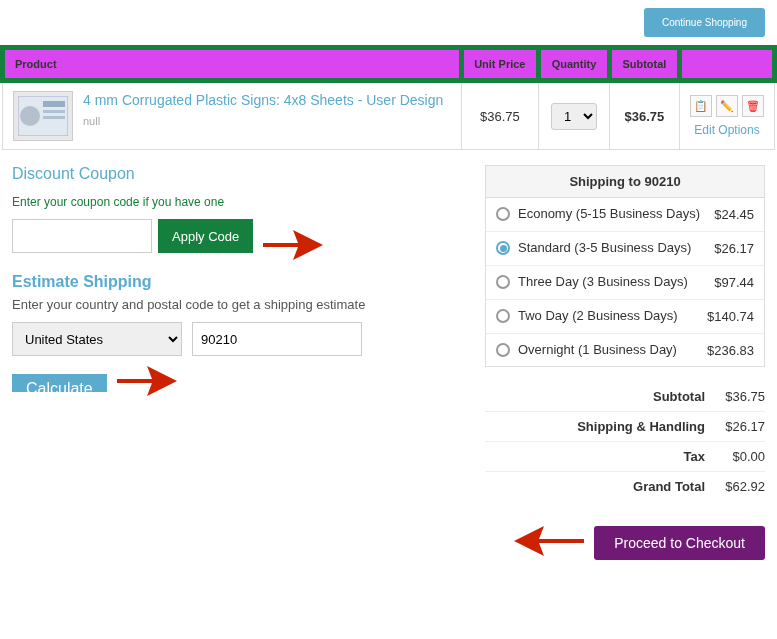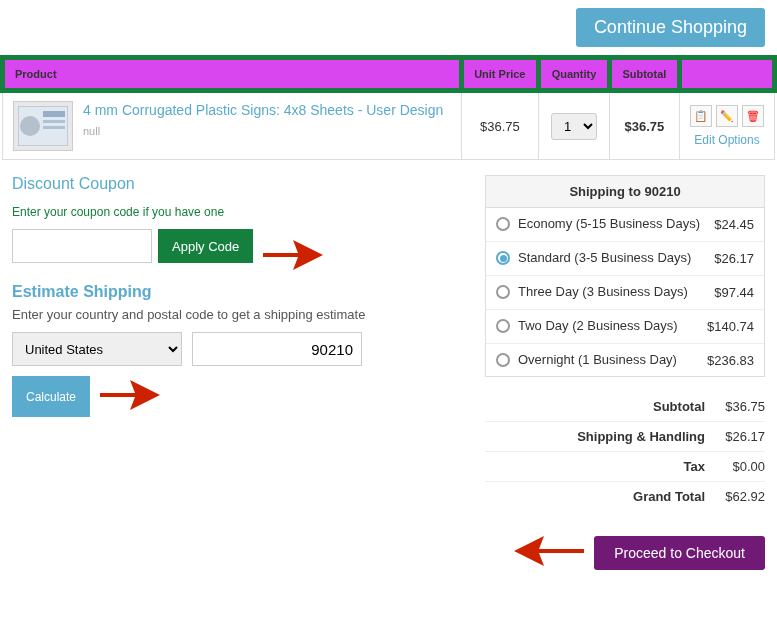--- a/index.html
+++ b/index.html
@@ -5,21 +5,21 @@
     * { box-sizing: border-box; margin: 0; padding: 0; }
     body { font-family: Arial, sans-serif; font-size: 13px; color: #333; background: #fff; width: 777px; min-height: 639px; position: relative; }
 
     
     .header { display: flex; justify-content: flex-end; padding: 8px 12px; }
     .continue-shopping-btn {
       background: #5aabcd;
       color: #fff;
       border: none;
       padding: 9px 18px;
-      font-size: 18px;
+      font-size: 10px;
       cursor: pointer;
       border-radius: 3px;
     }
 
     
     .cart-table { width: 100%; border-collapse: collapse; }
     .cart-table th {
       background: #d946ef;
       border: 5px solid #15803d;
       padding: 8px 10px;
@@ -64,29 +64,29 @@
       cursor: pointer;
       height: 34px;
       margin-left: 6px;
     }
 
     
     .estimate-title { font-size: 16px; font-weight: bold; color: #5aabcd; margin-bottom: 6px; }
     .estimate-desc { font-size: 13px; color: #555; margin-bottom: 10px; }
     .shipping-row { display: flex; gap: 10px; align-items: center; margin-bottom: 10px; }
     .country-select { border: 1px solid #ccc; padding: 6px 8px; font-size: 13px; height: 34px; width: 170px; }
-    .postal-input { border: 1px solid #ccc; padding: 6px 8px; font-size: 15px; height: 34px; width: 170px; outline: none; text-align: right; }
+    .postal-input { border: 1px solid #ccc; padding: 6px 8px; font-size: 13px; height: 34px; width: 170px; outline: none; }
     .calculate-btn {
       background: #5aabcd;
       color: #fff;
       border: none;
       padding: 6px 14px;
-      font-size: 12px;
+      font-size: 16px;
       cursor: pointer;
-      height: 41px;
+      height: 18px;
     }
 
     
     .right-panel { width: 280px; flex-shrink: 0; }
 
     
     .shipping-box { border: 1px solid #ddd; margin-bottom: 15px; }
     .shipping-box-header { background: #f5f5f5; padding: 8px 12px; font-weight: bold; text-align: center; font-size: 13px; border-bottom: 1px solid #ddd; }
     .shipping-option { display: flex; align-items: center; padding: 8px 10px; border-bottom: 1px solid #eee; gap: 8px; }
     .shipping-option:last-child { border-bottom: none; }

